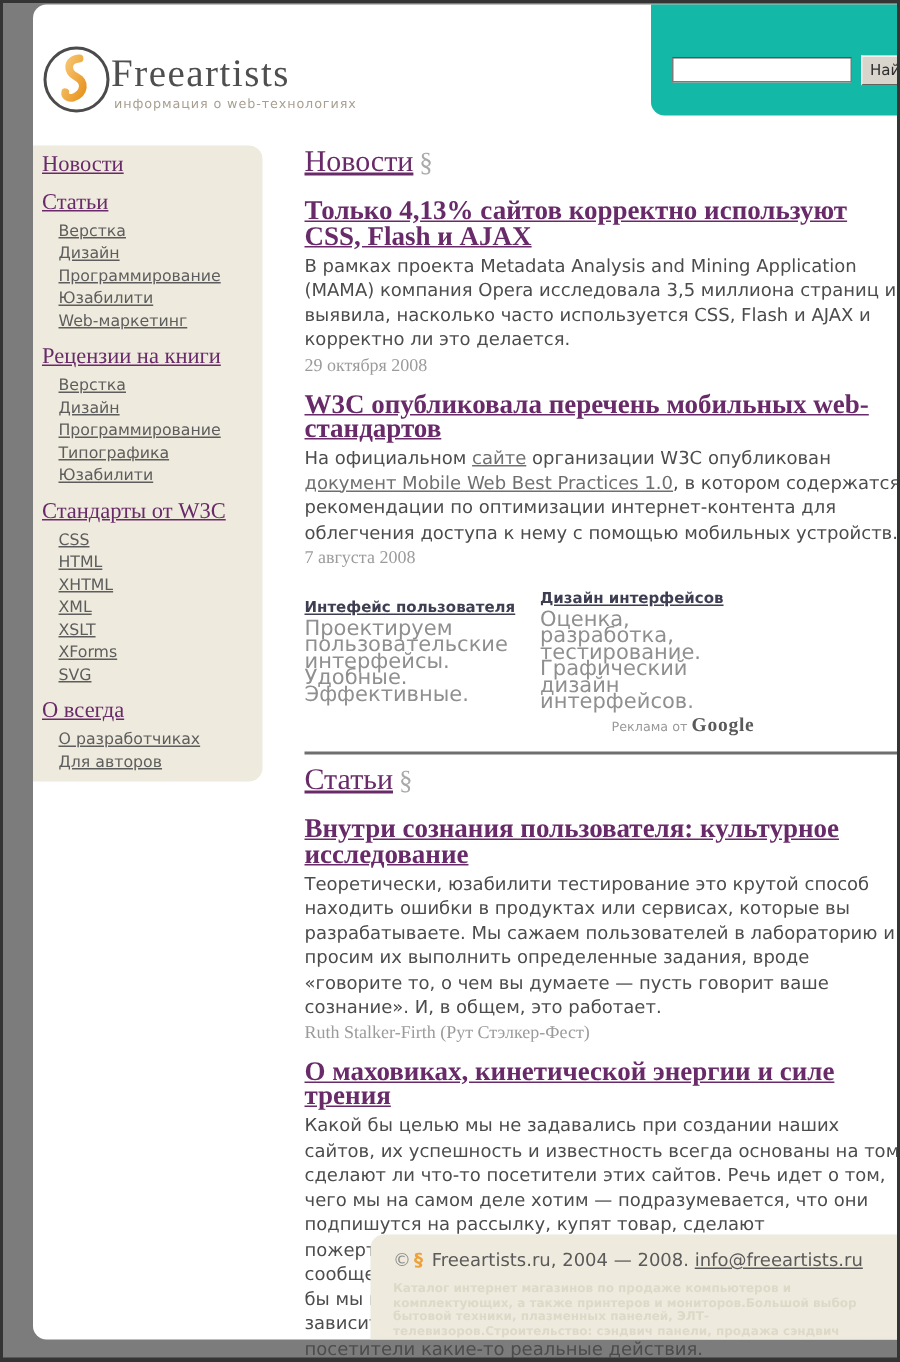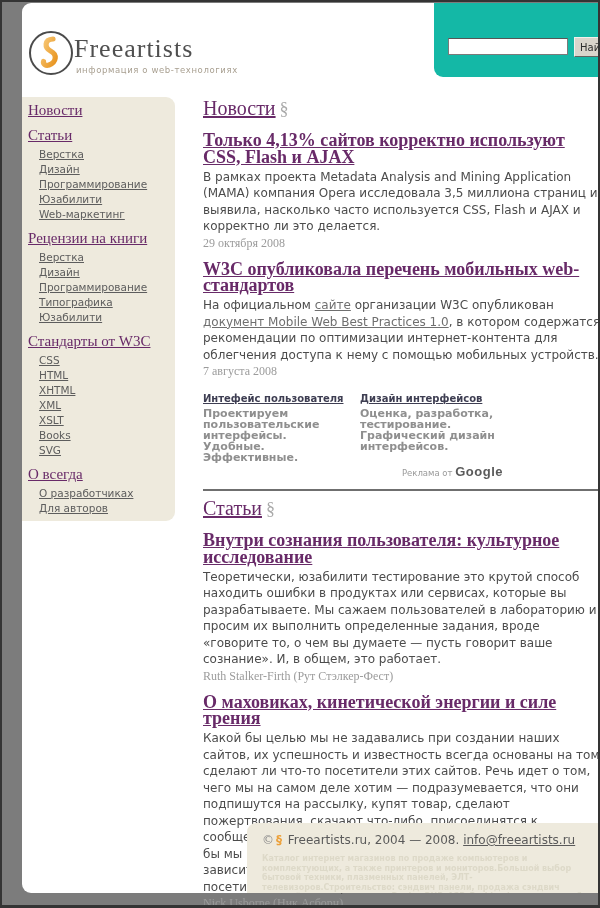--- a/index.html
+++ b/index.html
@@ -83,30 +83,30 @@
     margin:2px 0 1px; font-size:12px; line-height:16.5px; color:#4c4c4c;
   }
   .entry-body a { color:#6f6f6f; text-decoration:underline; cursor:pointer; }
   .meta {
     margin:0 0 6px; font-family:"Liberation Serif", serif; 
     font-size:12px; color:#9b9b9b;
   }
   .rule { height:2px; background:#6f6f6f; margin:10px 0 6px; }
 
   
-  .ads { display:flex; gap:14px; width:300px; margin:8px 0 0; }
+  .ads { display:flex; gap:14px; width:300px; margin:8px 0 0;align-items:center; }
   .ad { width:143px; }
   .ad a {
     font-size:10px; font-weight:bold; color:#3e3e52;
     text-decoration:underline; cursor:pointer;
   }
-  .ad p { margin:2px 0 0; font-size:11px; line-height:11px; color:#8f8f8f;font-weight:bold; }
+  .ad p { margin:2px 0 0; font-size:14px; line-height:11px; color:#8f8f8f; }
   .ads-attr { width:300px; text-align:right; font-size:8.5px; color:#9a9a9a; margin:1px 0 0; }
   .ads-attr b {
-    font-family:Liberation Sans, sans-serif; font-size:13px; color:#5a5a5a;
+    font-family:Liberation Serif, serif; font-size:13px; color:#5a5a5a;
     letter-spacing:0.5px;
   }
 
   
   .footer {
     position:absolute; left:181px; right:0; bottom:0; height:70px;
     background:#eeeadd; border-radius:9px 0 9px 0;
     padding:10px 14px 0 15px; box-sizing:border-box; overflow:hidden;margin-left:44px;
   }
   .copy { font-size:12px; color:#5a5a5a; }
@@ -159,21 +159,21 @@
     <a class="snav-item">Программирование</a>
     <a class="snav-item">Типографика</a>
     <a class="snav-item">Юзабилити</a>
 
     <div class="snav-h"><a>Стандарты от W3C</a></div>
     <a class="snav-item">CSS</a>
     <a class="snav-item">HTML</a>
     <a class="snav-item">XHTML</a>
     <a class="snav-item">XML</a>
     <a class="snav-item">XSLT</a>
-    <a class="snav-item">Books</a>
+    <a class="snav-item">XForms</a>
     <a class="snav-item">SVG</a>
 
     <div class="snav-h"><a>О всегда</a></div>
     <a class="snav-item">О разработчиках</a>
     <a class="snav-item">Для авторов</a>
   </div>
 
   <div class="main">
 
     <div class="sec-h"><a>Новости</a><span class="mark">§</span></div>

